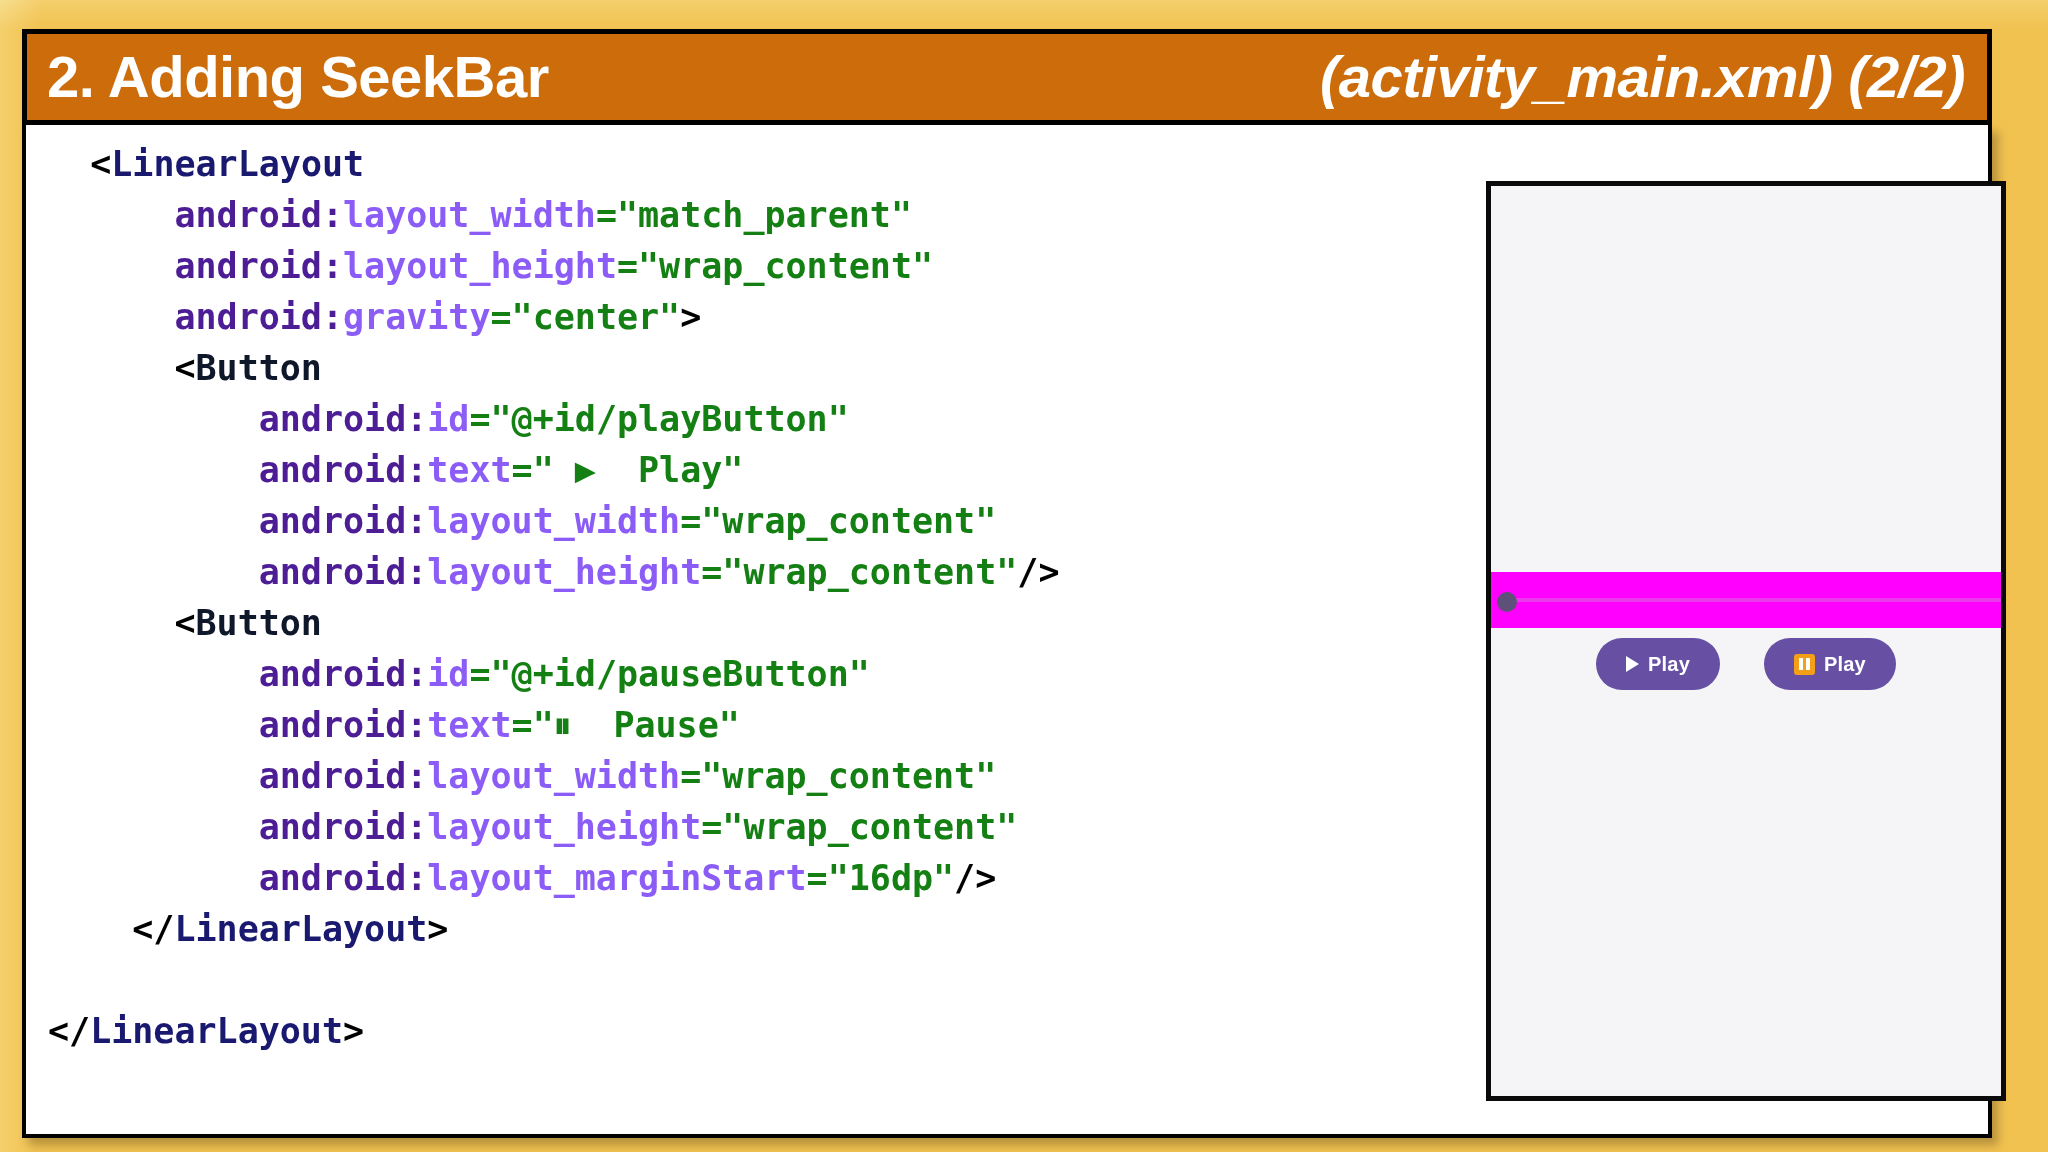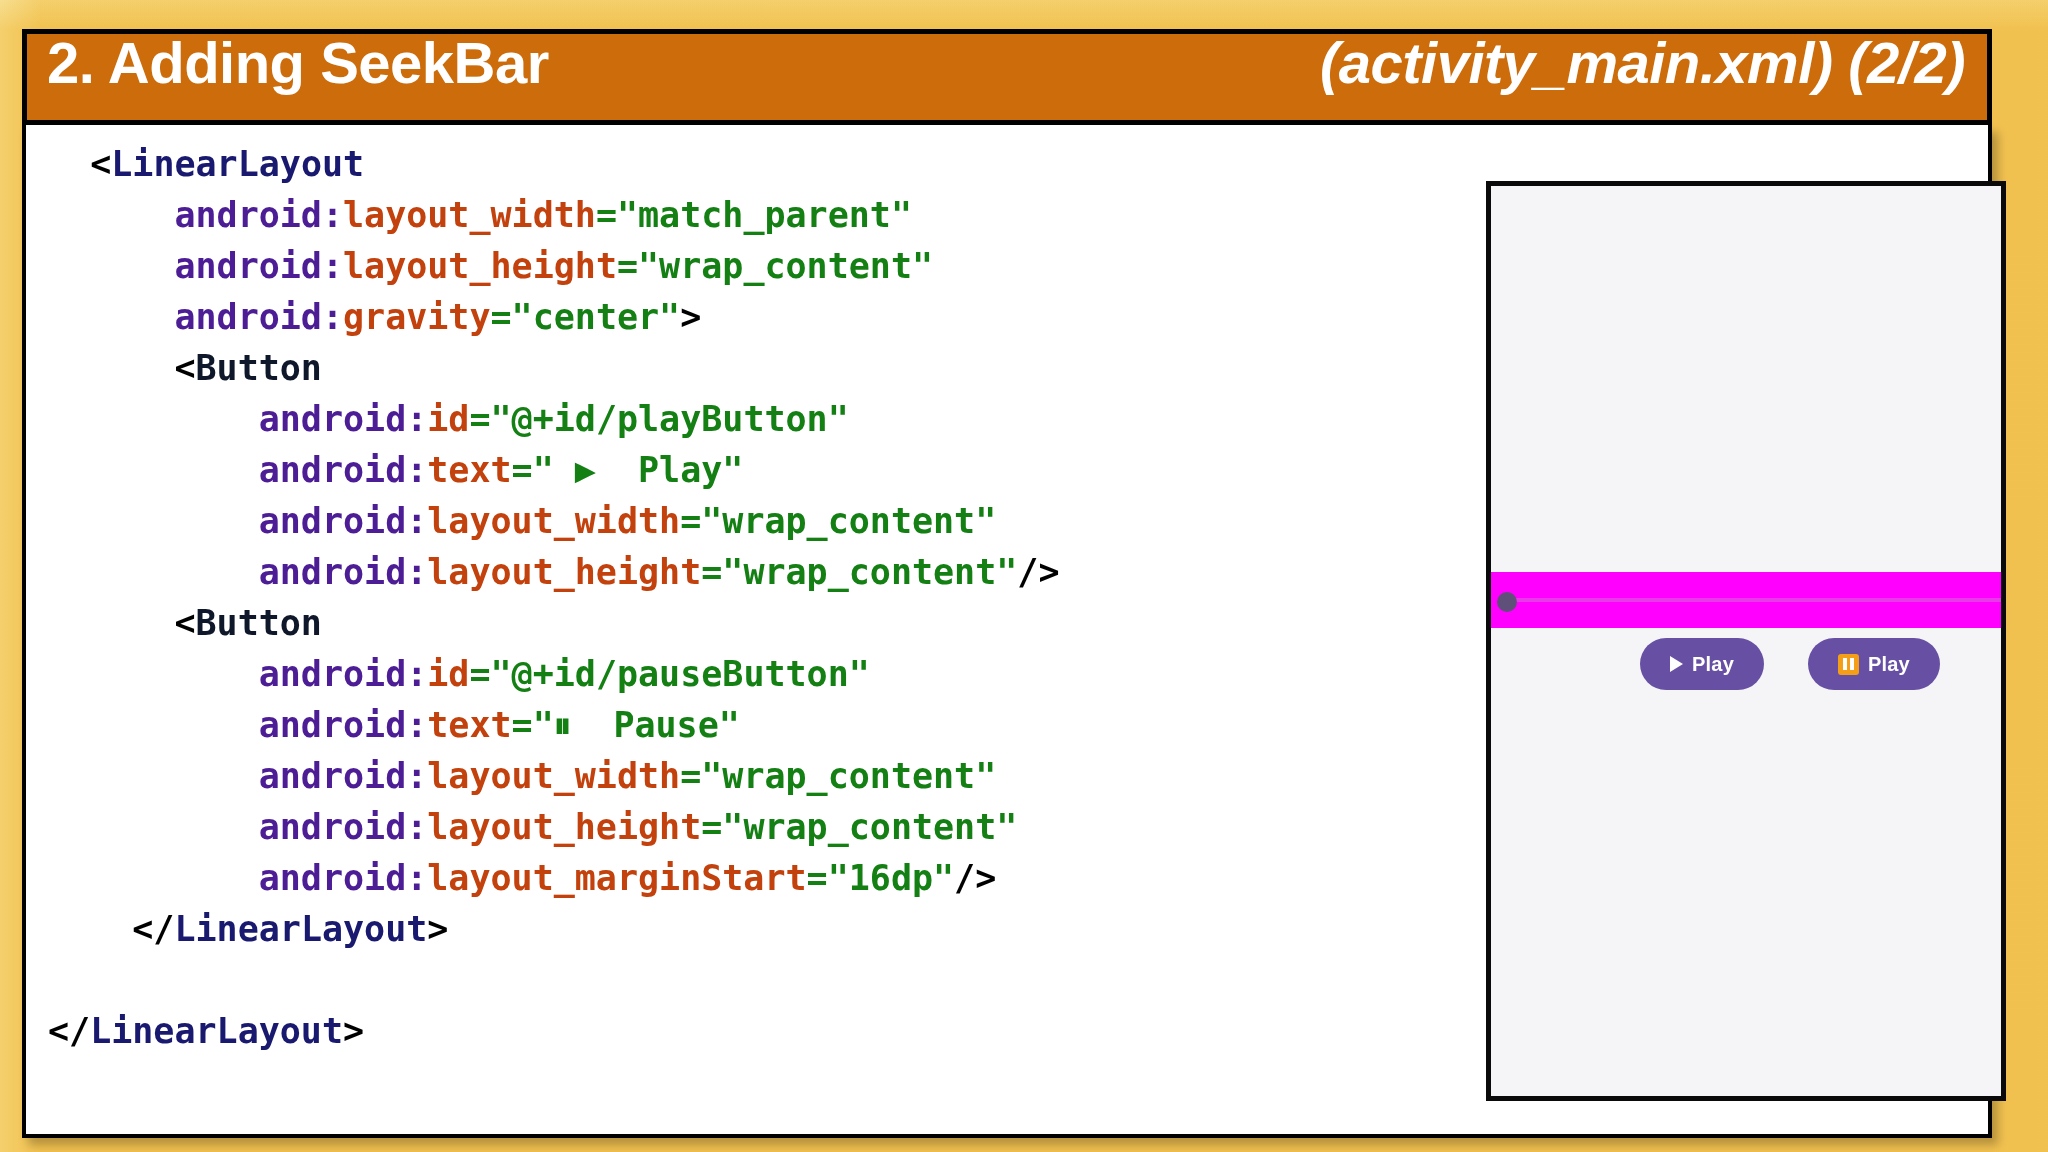--- a/index.html
+++ b/index.html
@@ -39,20 +39,21 @@
   #header {
     position: absolute;
     left: 22px;
     top: 29px;
     width: 1970px;
     height: 96px;
     background: #cc6c0a;
     border: 5px solid #000000;
     box-sizing: border-box;
     display: flex;
+    align-items: center;
     z-index: 5;
   }
   .hdr-title {
     color: #ffffff;
     font-size: 58px;
     font-weight: bold;
     font-family: "Liberation Sans", sans-serif;
     letter-spacing: -0.5px;
     white-space: nowrap;
     line-height: 1;
@@ -94,21 +95,21 @@
     white-space: pre;
     color: #141476;
   }
   .cl { display: block; height: 51px; }
   .cl.blank { height: 51px; }
 
   .t-tag   { color: #191970; }   
   .t-tag2  { color: #0f172a; }   
   .t-brk   { color: #000000; }   
   .t-ns    { color: #4c1d95; }   
-  .t-attr  { color: #c2410c; }   
+  .t-attr  { color: #8b5cf6; }   
   .t-val   { color: #148014; }   
 
   
   #phone-frame {
     position: absolute;
     left: 1460px;
     top: 56px;
     width: 520px;
     height: 920px;
     background: #f5f5f7;
@@ -150,21 +151,20 @@
   }
 
   #button-row {
     position: absolute;
     left: 0;
     top: 452px;
     width: 100%;
     display: flex;
     justify-content: center;
     gap: 44px;
-    padding-left: 44px;
   }
   .mbtn {
     background: #6750a4;
     color: #ffffff;
     border: none;
     border-radius: 28px;
     height: 52px;
     padding: 0 30px;
     display: flex;
     align-items: center;

